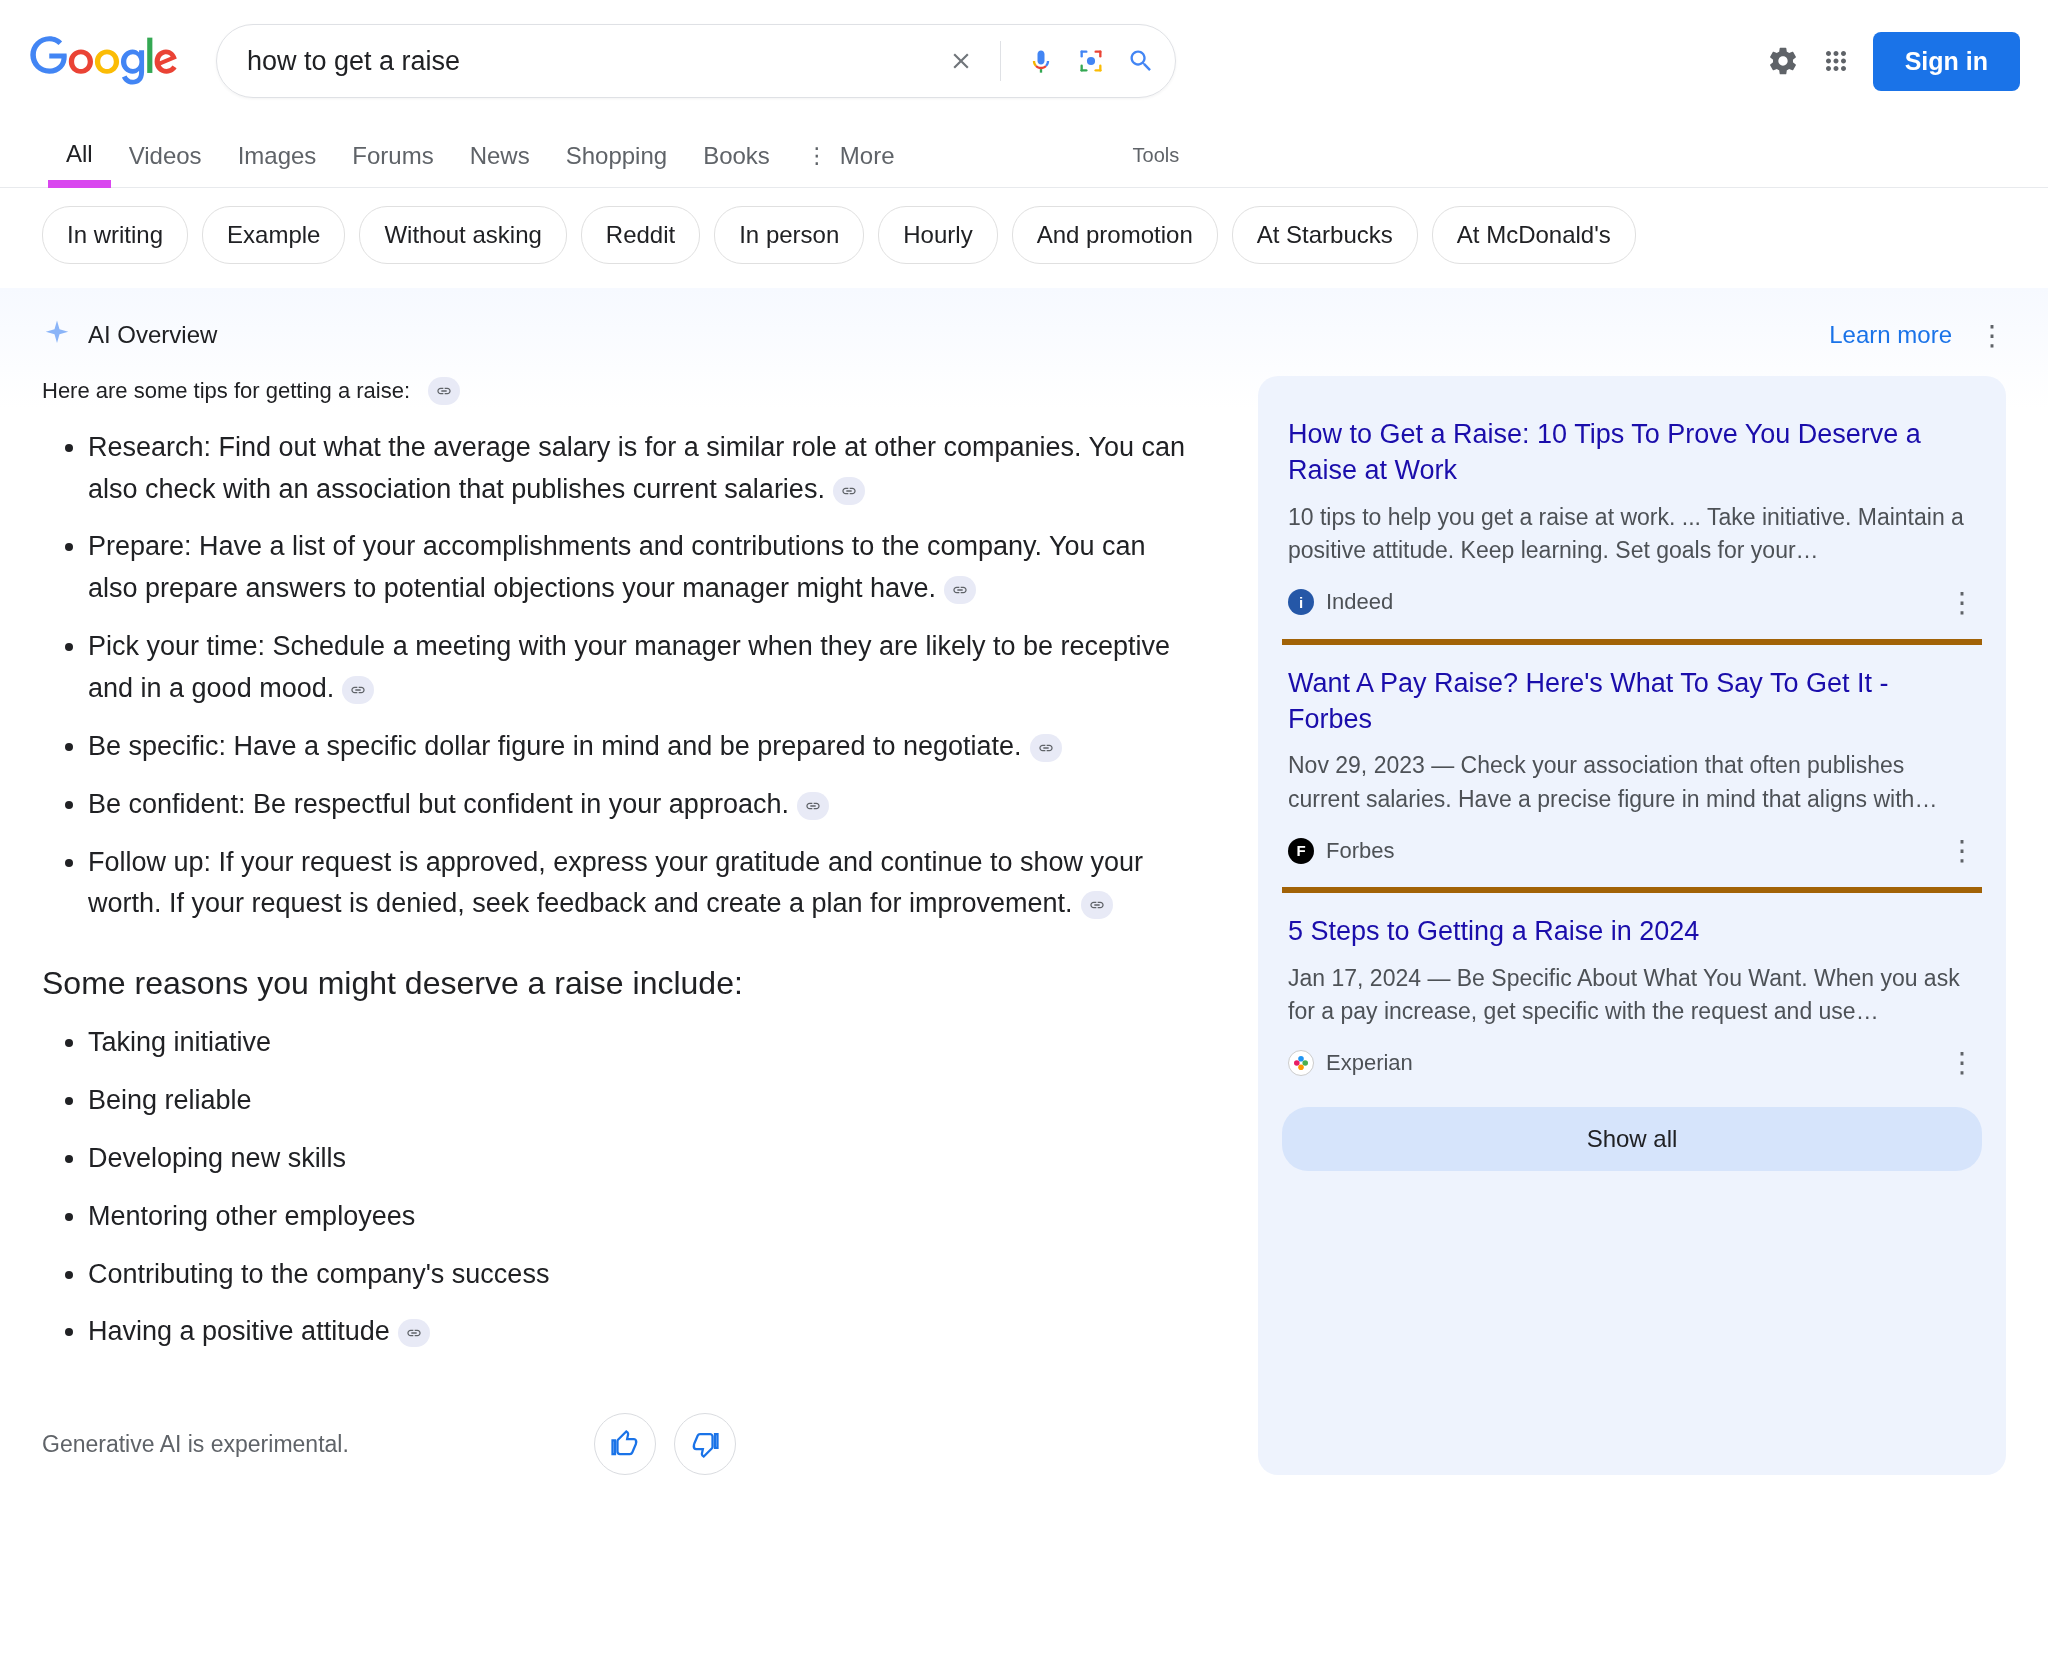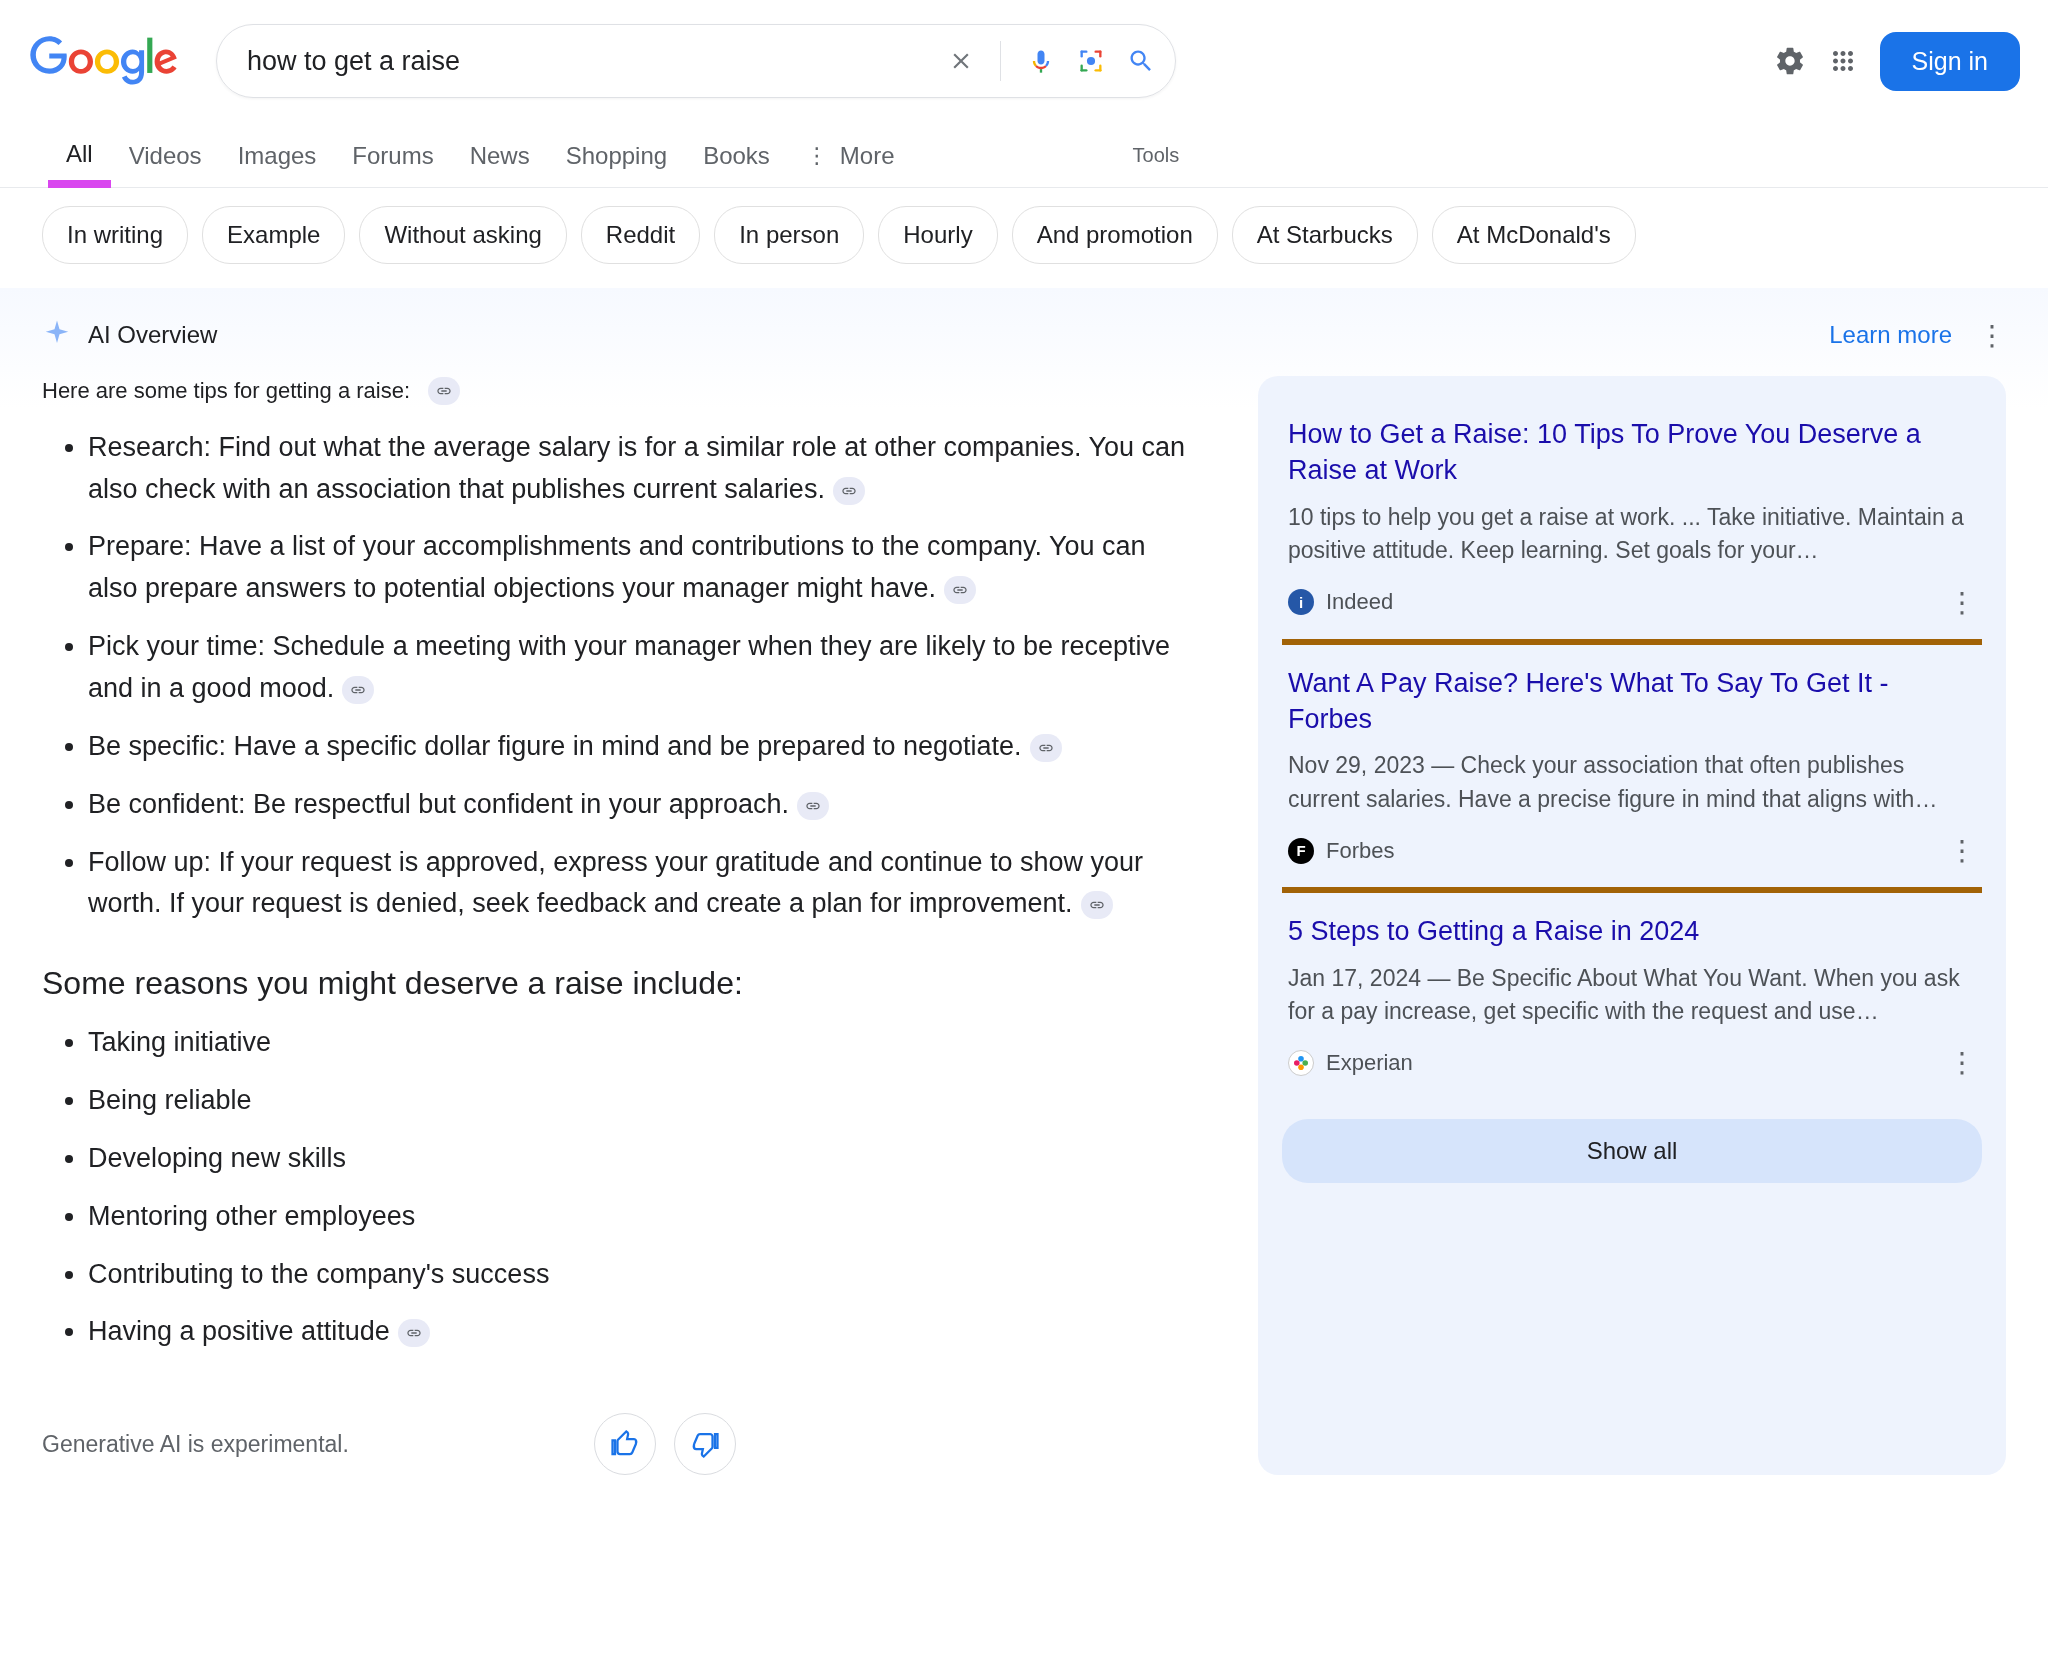--- a/index.html
+++ b/index.html
@@ -10,21 +10,21 @@
   .logo { display: flex; align-items: center; }
   .logo svg { width: 152px; height: 50px; }
 
   .search-wrap { flex: 0 0 auto; display: flex; align-items: center; border: 1px solid #dfe1e5; border-radius: 40px; height: 74px; width: 960px; padding: 0 20px 0 30px; box-shadow: 0 1px 3px rgba(0,0,0,0.05); }
   .search-input { flex: 1; border: none; outline: none; font-size: 27px; color: #202124; }
   .search-icons { display: flex; align-items: center; gap: 22px; }
   .icon-btn { background: none; border: none; cursor: pointer; display: flex; align-items: center; justify-content: center; }
   .divider-v { width: 1px; height: 40px; background: #dfe1e5; margin: 0 4px; }
 
   .header-right { margin-left: auto; display: flex; align-items: center; gap: 22px; }
-  .sign-in { background: #1a73e8; color: #fff; border: none; border-radius: 16px; padding: 15px 32px; font-size: 25px; font-weight: 400; cursor: pointer; }
+  .sign-in { background: #1a73e8; color: #fff; border: none; border-radius: 8px; padding: 15px 32px; font-size: 25px; font-weight: 700; cursor: pointer; }
 
   
   .tabs-row { display: flex; align-items: center; border-bottom: 1px solid #e8eaed; margin-top: 26px; padding: 0 0 0 48px; height: 64px; }
   .tab { color: #5f6368; font-size: 24px; padding: 16px 18px; cursor: pointer; border: none; background: none; }
   .tab.active { color: #202124; font-weight: 500; border-bottom: 8px solid #d946ef; padding-bottom: 12px; }
   .tab-more { display: flex; align-items: center; gap: 12px; }
   .tab-more-dots { color: #5f6368; font-size: 22px; }
   .tools { margin-left: 220px; color: #5f6368; font-size: 20px; background: none; border: none; cursor: pointer; }
 
   
@@ -54,21 +54,21 @@
   .ai-side { flex: 1; background: #eef3fd; border-radius: 20px; padding: 20px 24px 24px 24px; max-width: 750px; }
   .card { padding: 20px 6px; border-bottom: 6px solid #a16207; }
   .card:last-of-type { border-bottom: none; }
   .card-title { font-size: 27px; color: #1a0dab; margin-bottom: 12px; line-height: 1.35; cursor: pointer; }
   .card-snippet { font-size: 23px; color: #4d5156; line-height: 1.45; margin-bottom: 18px; }
   .card-foot { display: flex; align-items: center; justify-content: space-between; }
   .card-src { display: flex; align-items: center; gap: 12px; color: #4d5156; font-size: 22px; }
   .src-icon { width: 26px; height: 26px; border-radius: 50%; display: flex; align-items: center; justify-content: center; font-size: 15px; font-weight: bold; }
   .more-dots { color: #5f6368; cursor: pointer; font-size: 28px; background:none; border:none; }
 
-  .show-all { width: 100%; background: #d6e4fb; border: none; border-radius: 26px; padding: 18px 0; font-size: 24px; color: #202124; cursor: pointer; margin-top: 20px; }
+  .show-all { width: 100%; background: #d6e4fb; border: none; border-radius: 26px; padding: 18px 0; font-size: 24px; color: #202124; cursor: pointer; margin-top: 8px; }
 
   
   .ai-footer { display: flex; align-items: center; justify-content: space-between; margin-top: 60px; }
   .ai-disclaimer { font-size: 23px; color: #5f6368; }
   .feedback { display: flex; gap: 18px; margin: 0 auto; position: relative; left: -110px;}
   .fb-btn { width: 62px; height: 62px; border-radius: 50%; border: 1px solid #dadce0; background: #fff; cursor: pointer; display: flex; align-items: center; justify-content: center; }
 </style>
 </head>
 <body>
 

